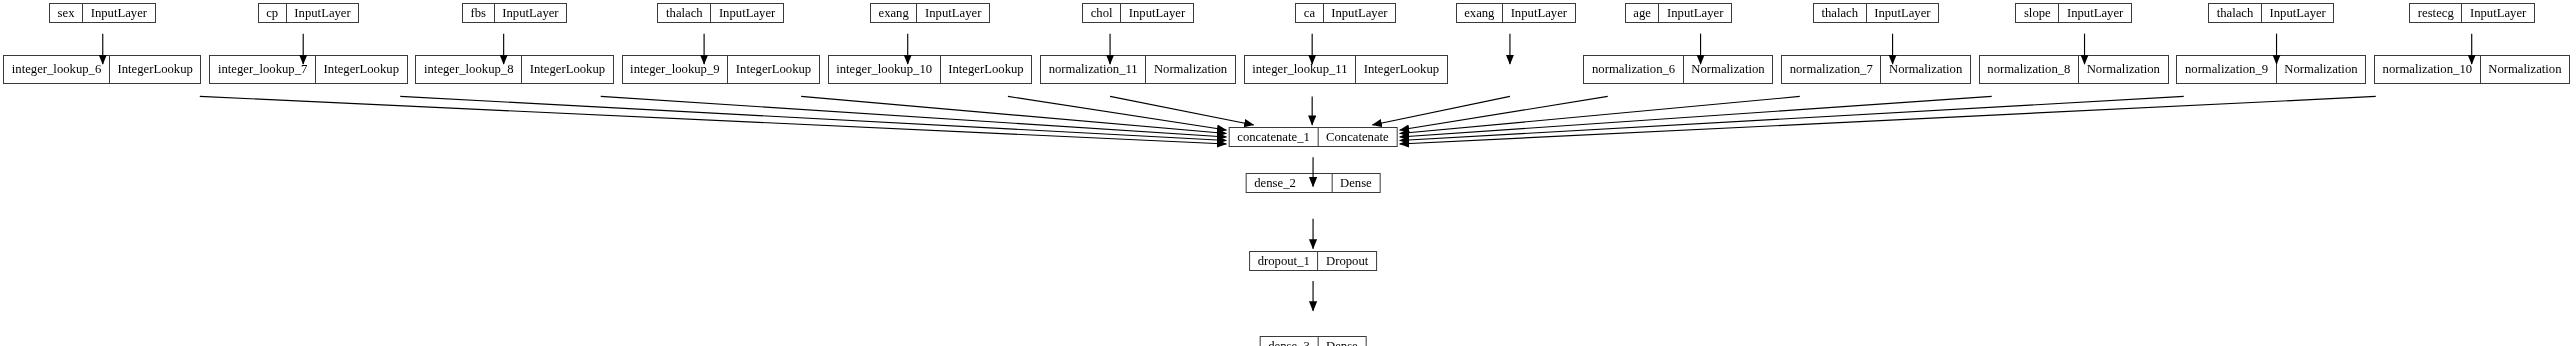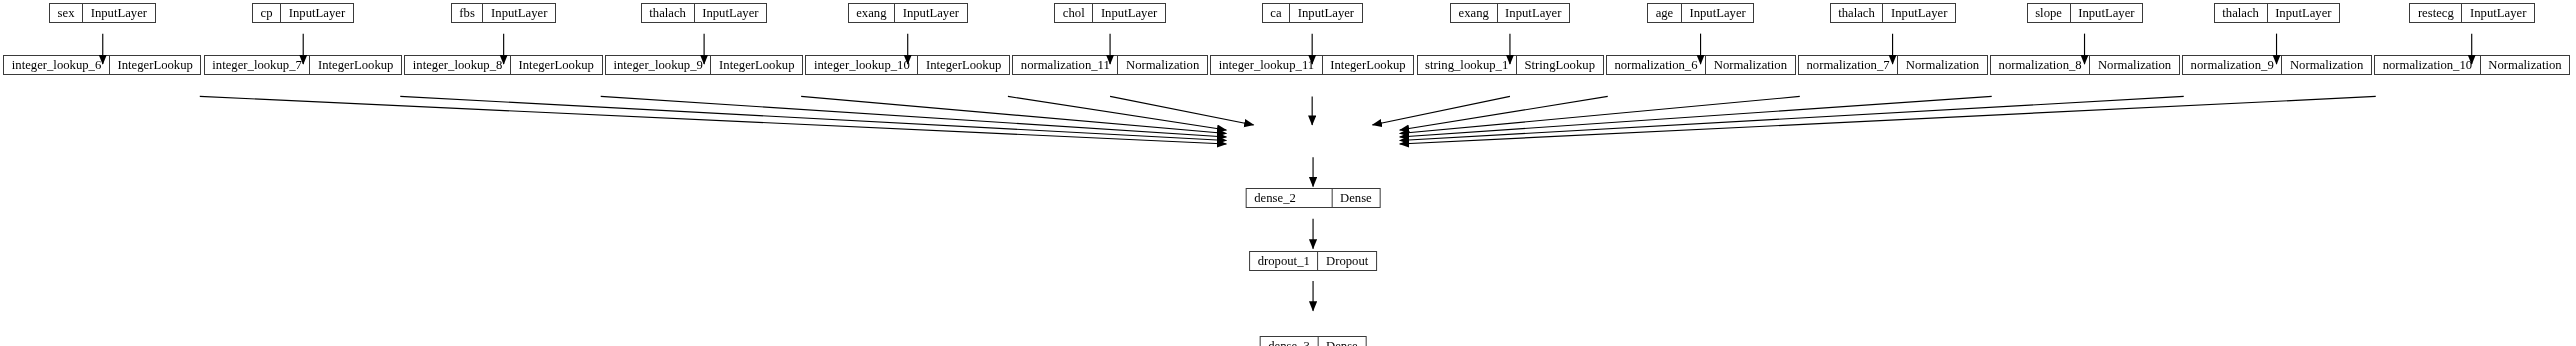--- a/index.html
+++ b/index.html
@@ -14,24 +14,24 @@
     white-space:nowrap;
   }
   .cell{display:flex;align-items:center;padding:0 7.6px;}
   .cell + .cell{border-left:1.3px solid #3a3a3a;}
   .columns-row{
     position:absolute;left:3.2px;right:5.7px;top:3.2px;
     display:flex;justify-content:space-between;align-items:flex-start;
   }
   .column{display:flex;flex-direction:column;align-items:center;}
   .v-spacer{height:32px;width:1.3px;}
-  .lookup-node{height:20px;text-align:center;}
+  .lookup-node{height:29px;text-align:center;}
   .stack-node{position:absolute;left:1313px;transform:translateX(-50%);}
   #node-concat{top:127px;}
-  #node-dense2{top:188px;gap:28px;}
+  #node-dense2{top:173px;gap:28px;}
   #node-dropout1{top:251px;}
   #node-dense3{top:313px;margin-top:23px;}
   #edges{position:absolute;left:0;top:0;width:2576px;height:347px;pointer-events:none;}
 </style>
 </head>
 <body>
 
 <div id="canvas">
 
   <div class="columns-row">
@@ -119,24 +119,20 @@
         <span class="cell">IntegerLookup</span>
       </div>
     </div>
 
     <div class="column">
       <div class="node input-node">
         <span class="cell">exang</span>
         <span class="cell">InputLayer</span>
       </div>
       <div class="v-spacer"></div>
-      <div class="node lookup-node">
-        <span class="cell">string_lookup_1</span>
-        <span class="cell">StringLookup</span>
-      </div>
     </div>
 
     <div class="column">
       <div class="node input-node">
         <span class="cell">age</span>
         <span class="cell">InputLayer</span>
       </div>
       <div class="v-spacer"></div>
       <div class="node lookup-node">
         <span class="cell">normalization_6</span>
@@ -187,20 +183,24 @@
       </div>
       <div class="v-spacer"></div>
       <div class="node lookup-node">
         <span class="cell">normalization_10</span>
         <span class="cell">Normalization</span>
       </div>
     </div>
 
   </div>
 
+  <div id="node-concat" class="node stack-node">
+    <span class="cell">concatenate_1</span>
+    <span class="cell">Concatenate</span>
+  </div>
 
   <div id="node-dense2" class="node stack-node">
     <span class="cell">dense_2</span>
     <span class="cell">Dense</span>
   </div>
 
   <div id="node-dropout1" class="node stack-node">
     <span class="cell">dropout_1</span>
     <span class="cell">Dropout</span>
   </div>

